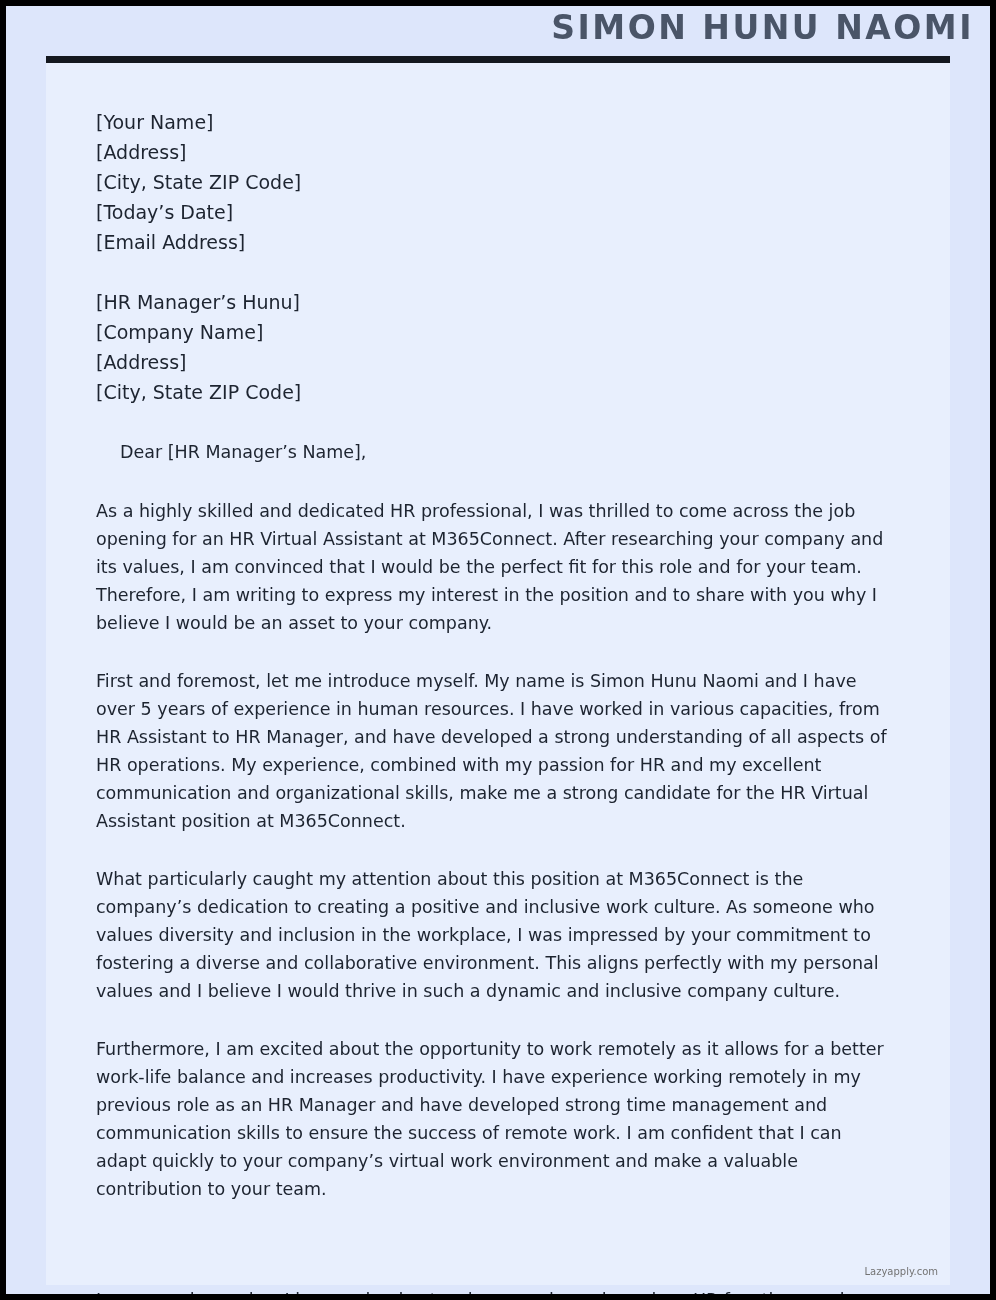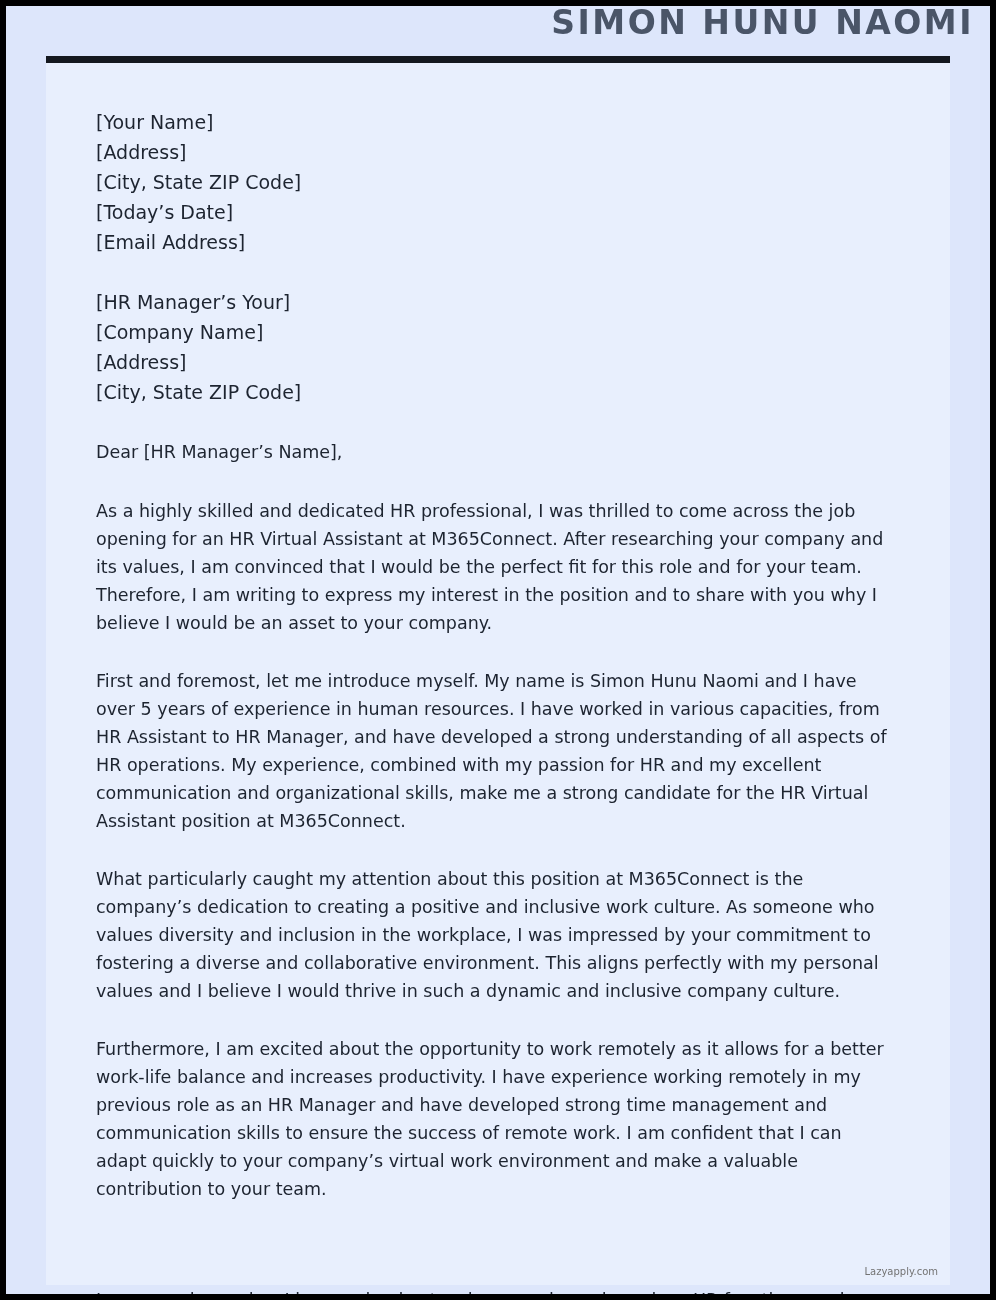--- a/index.html
+++ b/index.html
@@ -27,21 +27,21 @@
   .page-inner {
     position: absolute;
     left: 0; top: 0; right: 0; bottom: 0;
     background: #dde6fb;
     overflow: hidden;
   }
 
   .header {
     height: 46px;
     display: flex;
-    align-items: flex-start;
+    align-items: center;
     justify-content: flex-end;
     padding: 0 16px 0 0;
     background: #dde6fb;
   }
 
   .header-name {
     font-family: "DejaVu Sans", sans-serif;
     font-size: 33px;
     font-weight: bold;
     letter-spacing: 2.5px;
@@ -89,20 +89,21 @@
     font-size: 17.5px;
     line-height: 28px;
     color: #1d2430;
     text-align: left;
   }
 
   .salutation {
     font-size: 17.5px;
     line-height: 30px;
     color: #1d2430;
+    margin-left: 24px;
   }
 
   .watermark {
     position: absolute;
     right: 12px;
     bottom: 8px;
     font-size: 10px;
     color: #737373;
     font-family: "DejaVu Sans", sans-serif;
   }
@@ -140,21 +141,21 @@
         <div class="addr-line">[Your Name]</div>
         <div class="addr-line">[Address]</div>
         <div class="addr-line">[City, State ZIP Code]</div>
         <div class="addr-line">[Today’s Date]</div>
         <div class="addr-line">[Email Address]</div>
       </div>
 
       <div class="gap"></div>
 
       <div class="block">
-        <div class="addr-line">[HR Manager’s Your]</div>
+        <div class="addr-line">[HR Manager’s Hunu]</div>
         <div class="addr-line">[Company Name]</div>
         <div class="addr-line">[Address]</div>
         <div class="addr-line">[City, State ZIP Code]</div>
       </div>
 
       <div class="gap"></div>
 
       <div class="salutation">Dear [HR Manager’s Name],</div>
 
       <div class="gap"></div>

